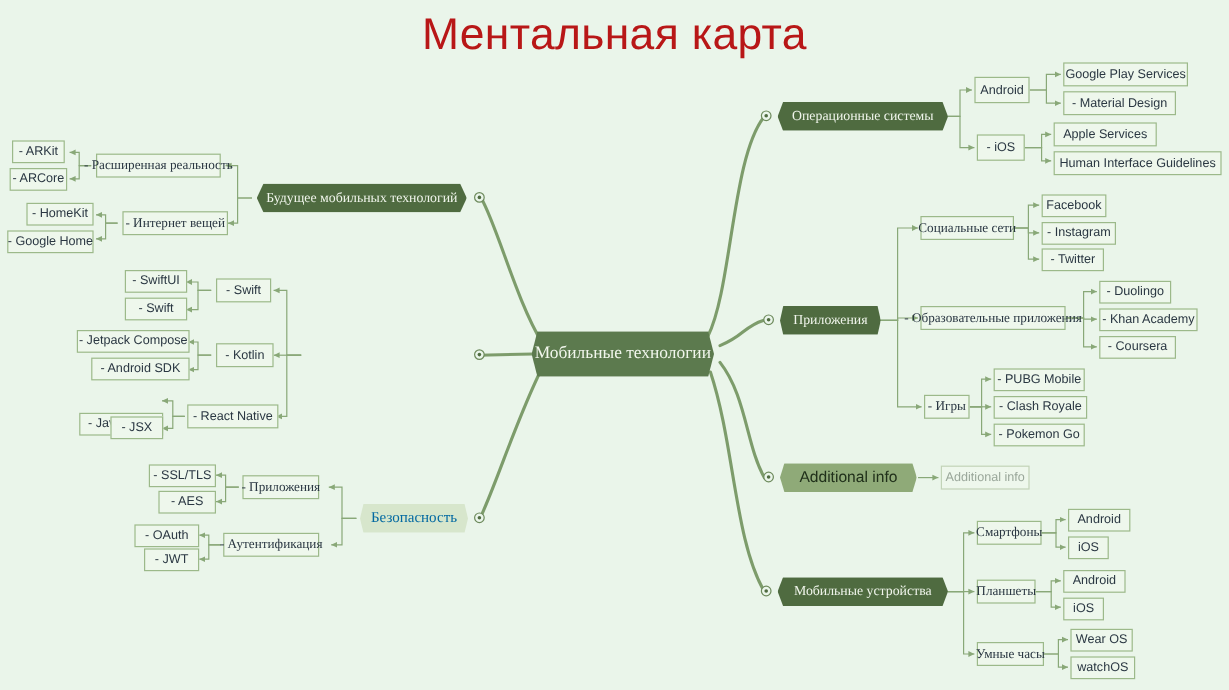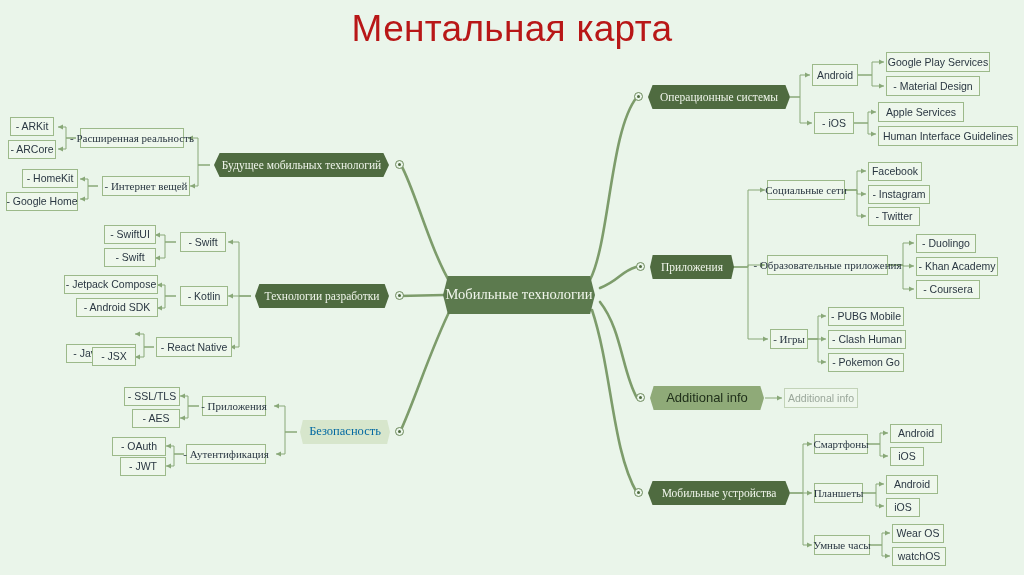--- a/index.html
+++ b/index.html
@@ -247,21 +247,21 @@
     <span>- Coursera</span>
   </div>
 
   <div class="box cyr" style="left:770px; top:329px; width:38px; height:20px;">
     <span>- Игры</span>
   </div>
   <div class="box lat" style="left:828px; top:307px; width:76px; height:19px;">
     <span>- PUBG Mobile</span>
   </div>
   <div class="box lat" style="left:828px; top:330px; width:78px; height:19px;">
-    <span>- Clash Human</span>
+    <span>- Clash Royale</span>
   </div>
   <div class="box lat" style="left:828px; top:353px; width:76px; height:19px;">
     <span>- Pokemon Go</span>
   </div>
 
   <div class="hexnode branch-mid" style="left:650px; top:386px; width:114px; height:24px;">
     <span>Additional info</span>
   </div>
   <div class="hub" style="left:636px; top:393px;"></div>
   <div class="box lat ghost" style="left:784px; top:388px; width:74px; height:20px;">
@@ -321,23 +321,20 @@
   <div class="box cyr" style="left:102px; top:176px; width:88px; height:20px;">
     <span>- Интернет вещей</span>
   </div>
   <div class="box lat" style="left:22px; top:169px; width:56px; height:19px;">
     <span>- HomeKit</span>
   </div>
   <div class="box lat" style="left:6px; top:192px; width:72px; height:19px;">
     <span>- Google Home</span>
   </div>
 
-  <div class="hexnode branch-dark" style="left:255px; top:284px; width:134px; height:24px;">
-    <span>Технологии разработки</span>
-  </div>
   <div class="hub" style="left:395px; top:291px;"></div>
 
   <div class="box lat" style="left:180px; top:232px; width:46px; height:20px;">
     <span>- Swift</span>
   </div>
   <div class="box lat" style="left:104px; top:225px; width:52px; height:19px;">
     <span>- SwiftUI</span>
   </div>
   <div class="box lat" style="left:104px; top:248px; width:52px; height:19px;">
     <span>- Swift</span>

